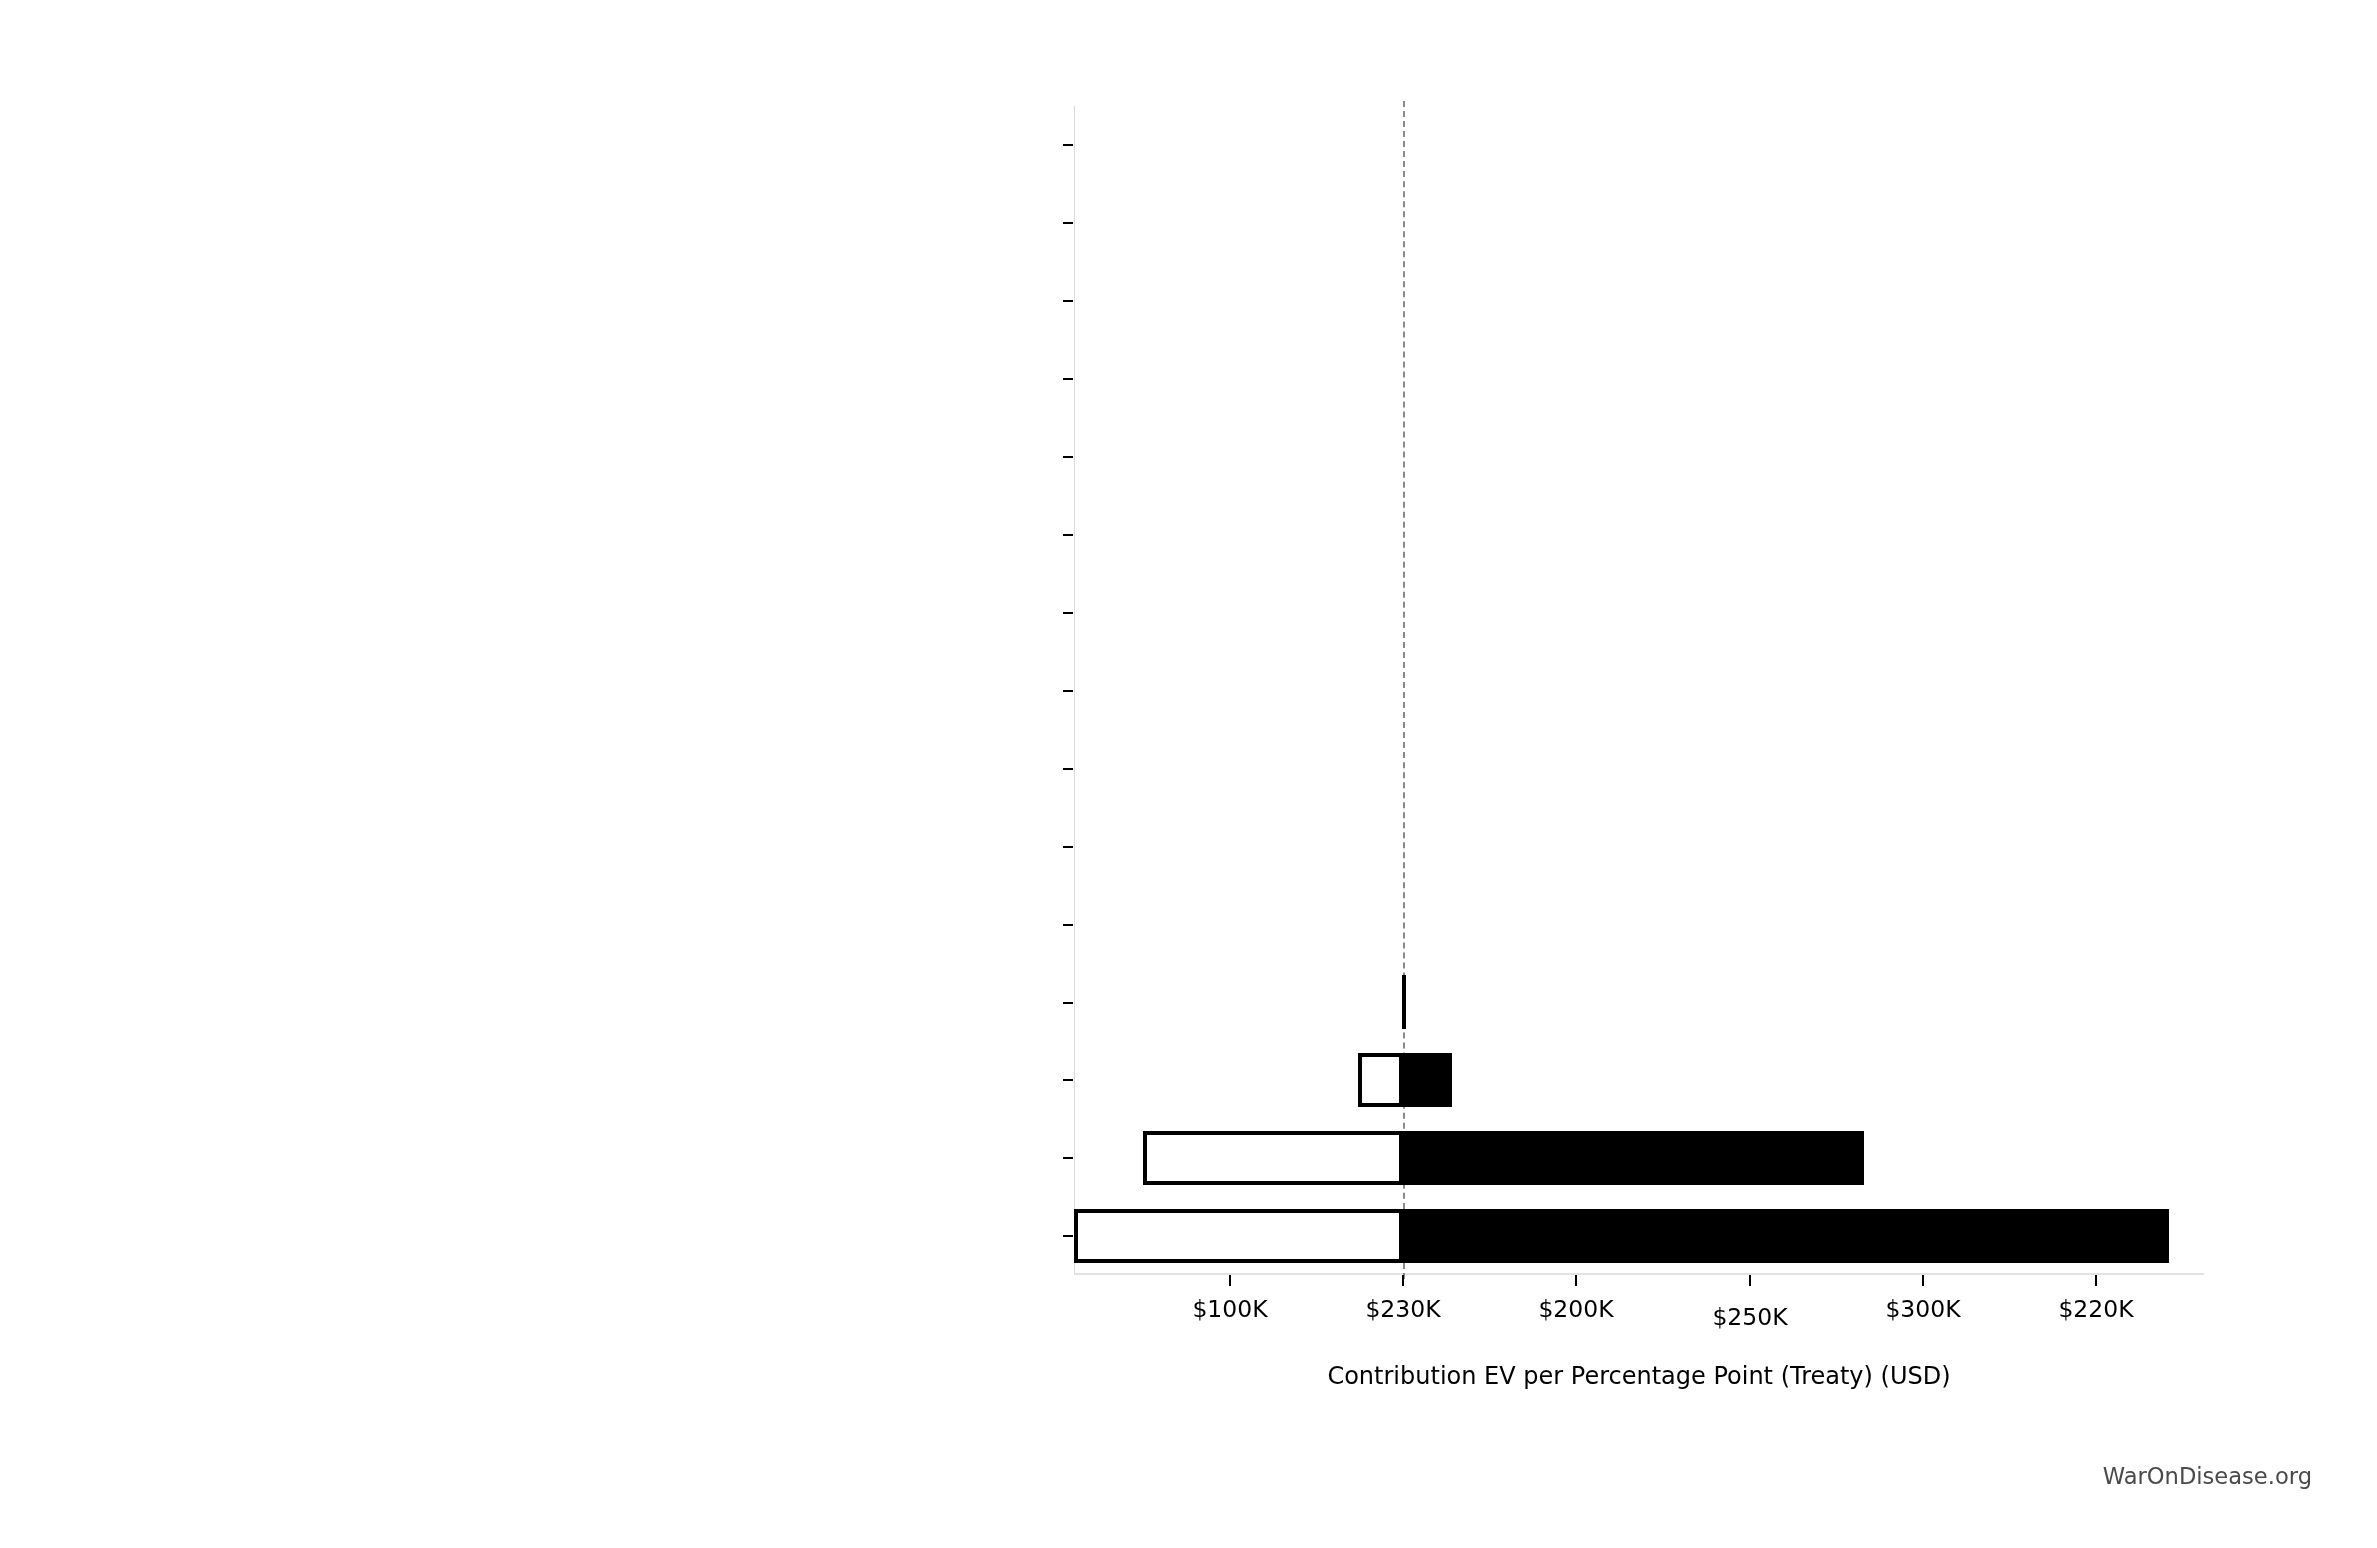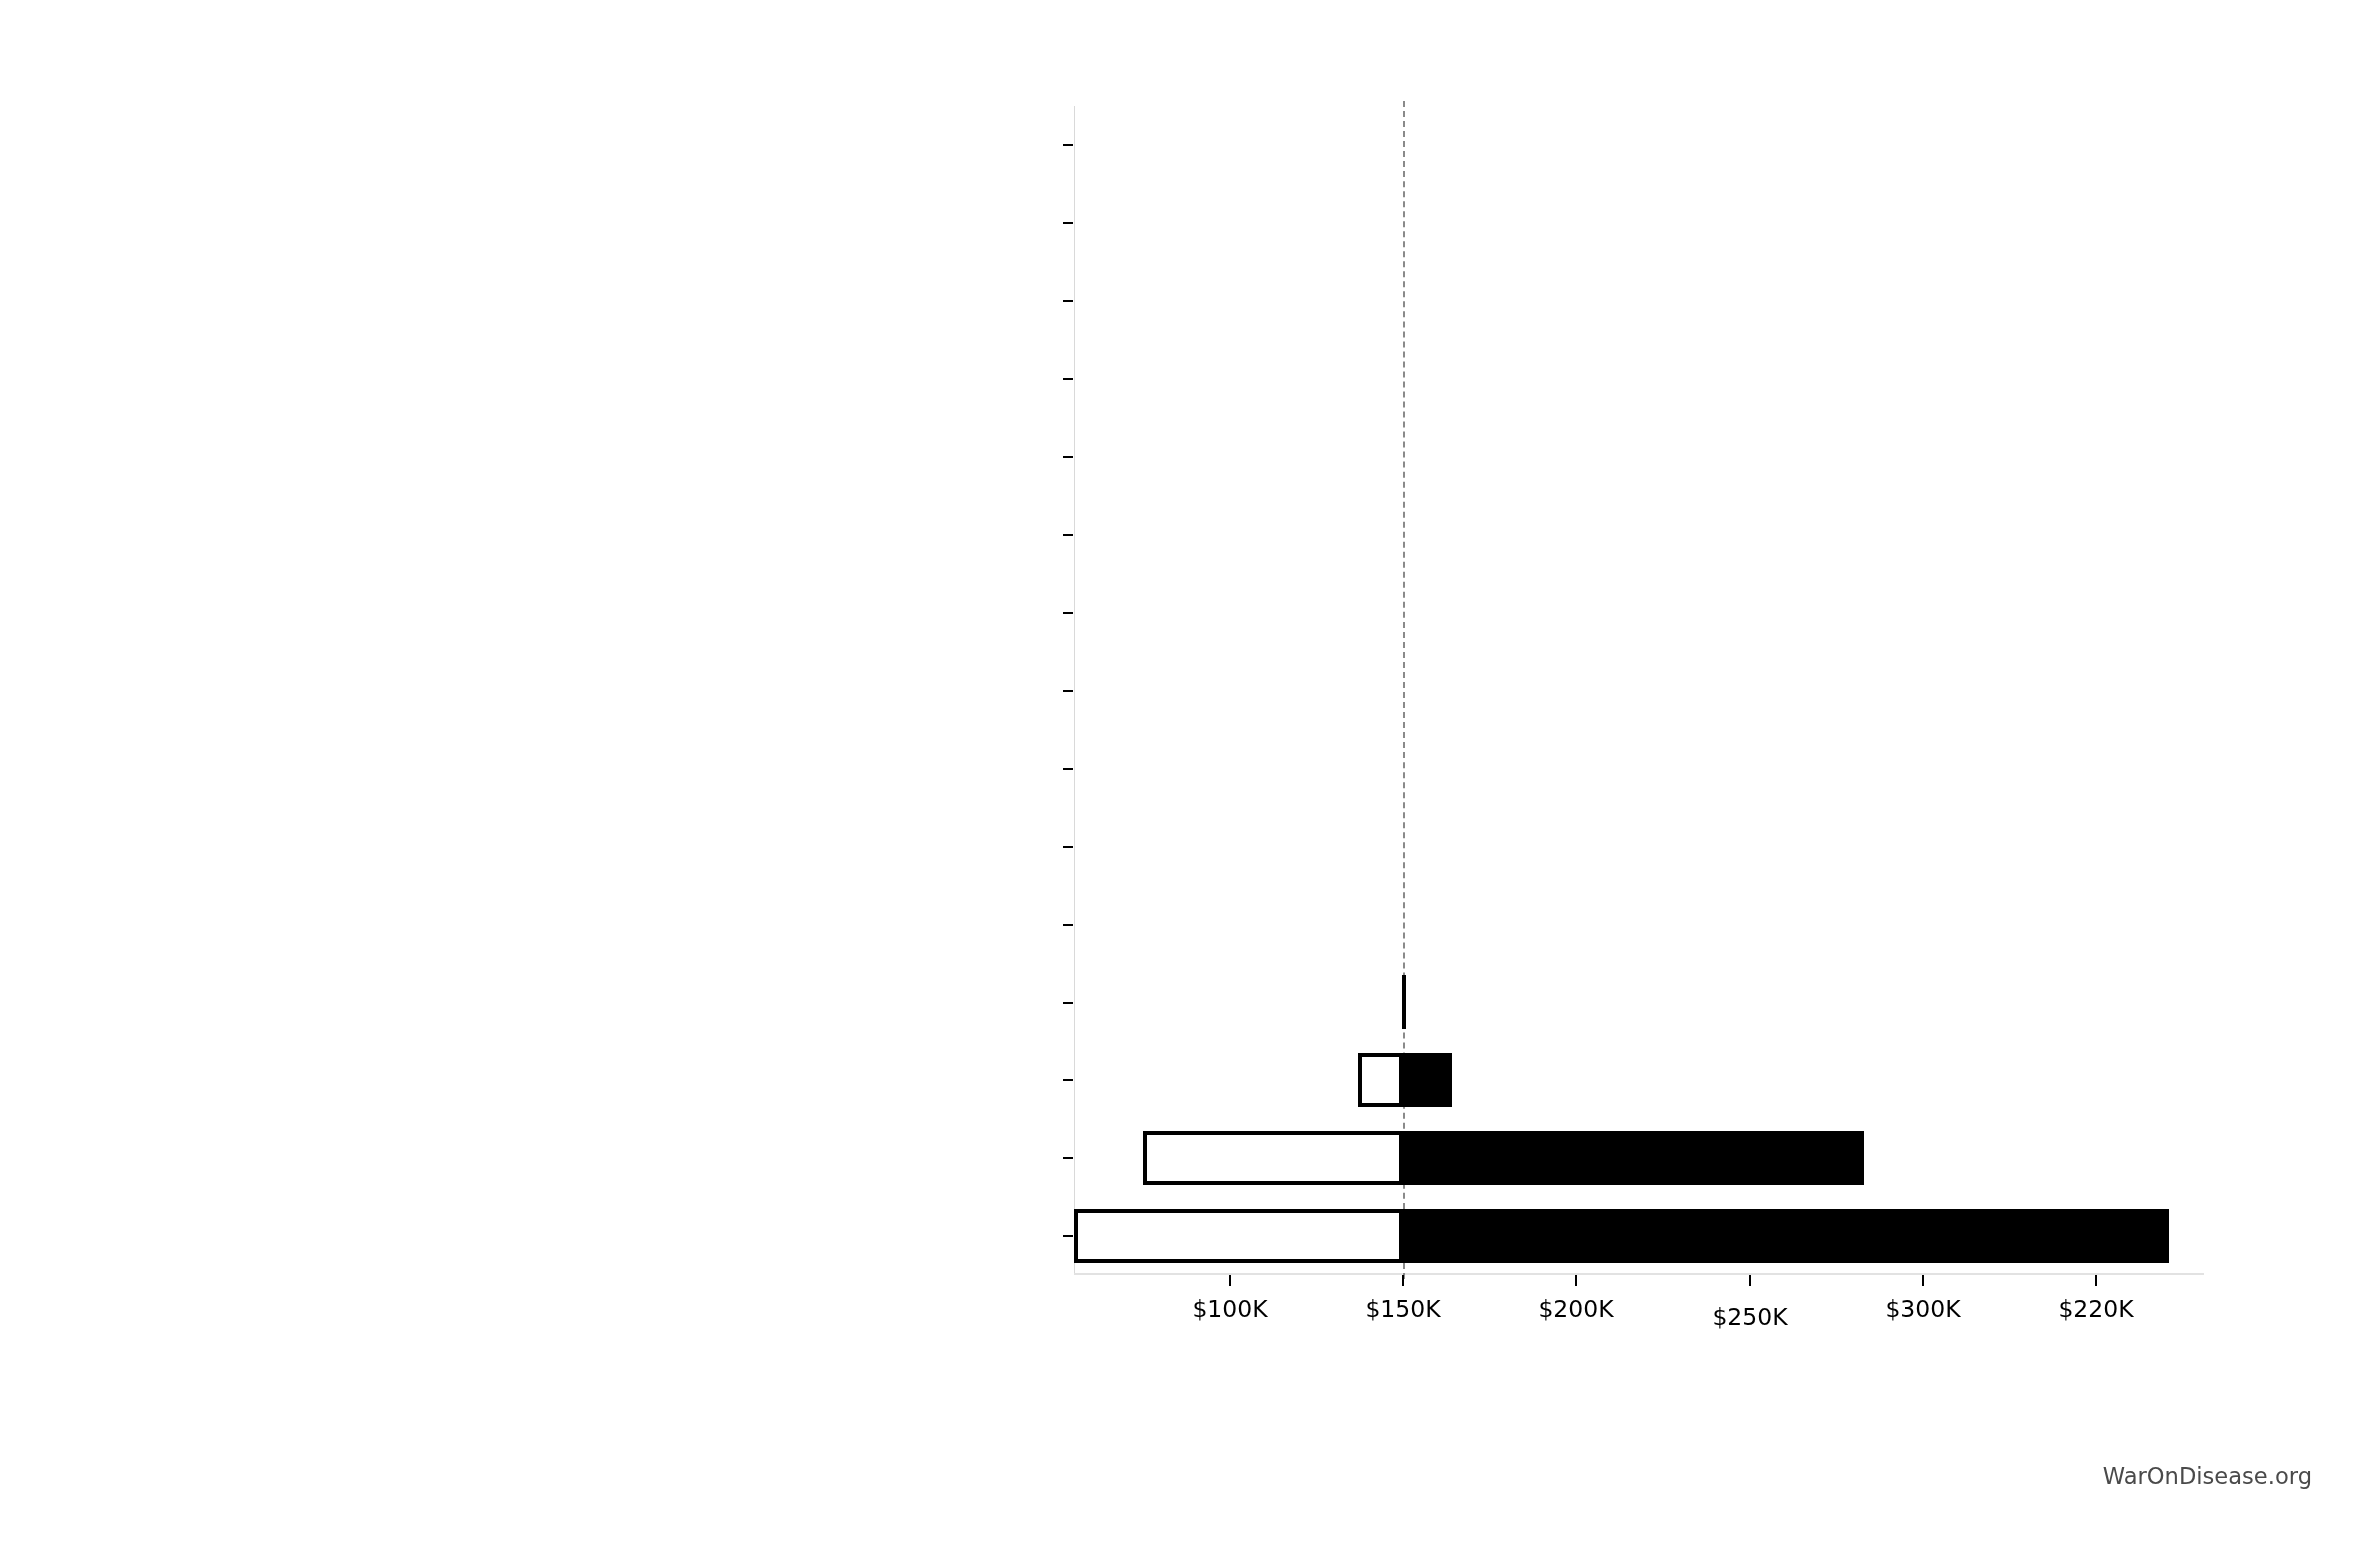--- a/index.html
+++ b/index.html
@@ -177,20 +177,21 @@
           <div class="bar-seg bar-low" style="left: 69px; width: 260px;"></div>
           <div class="bar-seg bar-high" style="left: 329px; width: 461px;"></div>
         </div>
         <div class="bar-row" style="top: 1103px; height: 54px;">
           <div class="bar-seg bar-low" style="left: 0px; width: 329px;"></div>
           <div class="bar-seg bar-high" style="left: 329px; width: 766px;"></div>
         </div>
       </div>
   </div>
 
+  <div id="x-axis-label">Contribution EV per Percentage Point (Treaty) (USD)</div>
 
   <div id="watermark">WarOnDisease.org</div>
 
 <div class="ytick-mark" style="left: 1063px; top: 144px;"></div>
     <div class="ytick-mark" style="left: 1063px; top: 222px;"></div>
     <div class="ytick-mark" style="left: 1063px; top: 300px;"></div>
     <div class="ytick-mark" style="left: 1063px; top: 378px;"></div>
     <div class="ytick-mark" style="left: 1063px; top: 456px;"></div>
     <div class="ytick-mark" style="left: 1063px; top: 534px;"></div>
     <div class="ytick-mark" style="left: 1063px; top: 612px;"></div>
@@ -198,21 +199,21 @@
     <div class="ytick-mark" style="left: 1063px; top: 768px;"></div>
     <div class="ytick-mark" style="left: 1063px; top: 846px;"></div>
     <div class="ytick-mark" style="left: 1063px; top: 924px;"></div>
     <div class="ytick-mark" style="left: 1063px; top: 1002px;"></div>
     <div class="ytick-mark" style="left: 1063px; top: 1079px;"></div>
     <div class="ytick-mark" style="left: 1063px; top: 1157px;"></div>
     <div class="ytick-mark" style="left: 1063px; top: 1235px;"></div>
     <div class="xtick-mark" style="left: 1229px; top: 1275px;"></div>
     <div class="xtick-label" style="left: 1230px; top: 1295px;">$100K</div>
     <div class="xtick-mark" style="left: 1402px; top: 1275px;"></div>
-    <div class="xtick-label" style="left: 1403px; top: 1295px;">$150K</div>
+    <div class="xtick-label" style="left: 1403px; top: 1295px;">$230K</div>
     <div class="xtick-mark" style="left: 1575px; top: 1275px;"></div>
     <div class="xtick-label" style="left: 1576px; top: 1295px;">$200K</div>
     <div class="xtick-mark" style="left: 1749px; top: 1275px;"></div>
     <div class="xtick-label" style="left: 1750px; top: 1295px; margin-top: 8px;">$250K</div>
     <div class="xtick-mark" style="left: 1922px; top: 1275px;"></div>
     <div class="xtick-label" style="left: 1923px; top: 1295px;">$300K</div>
     <div class="xtick-mark" style="left: 2095px; top: 1275px;"></div>
     <div class="xtick-label" style="left: 2096px; top: 1295px;">$220K</div>
   </div>
 

